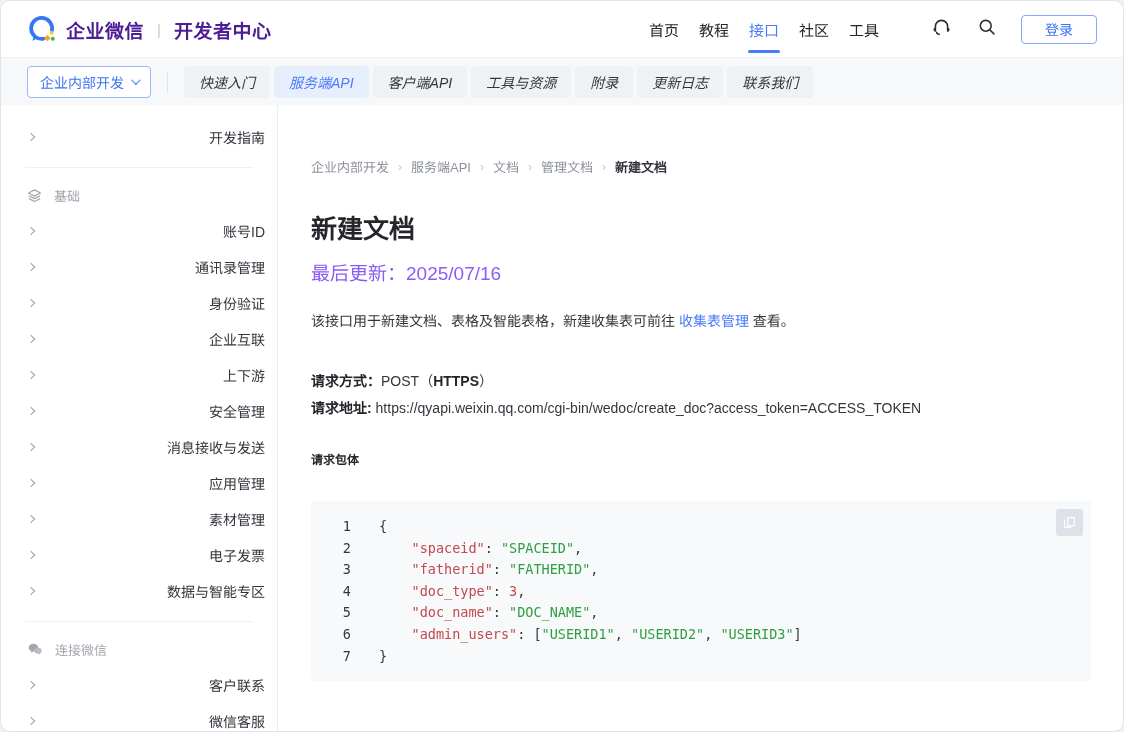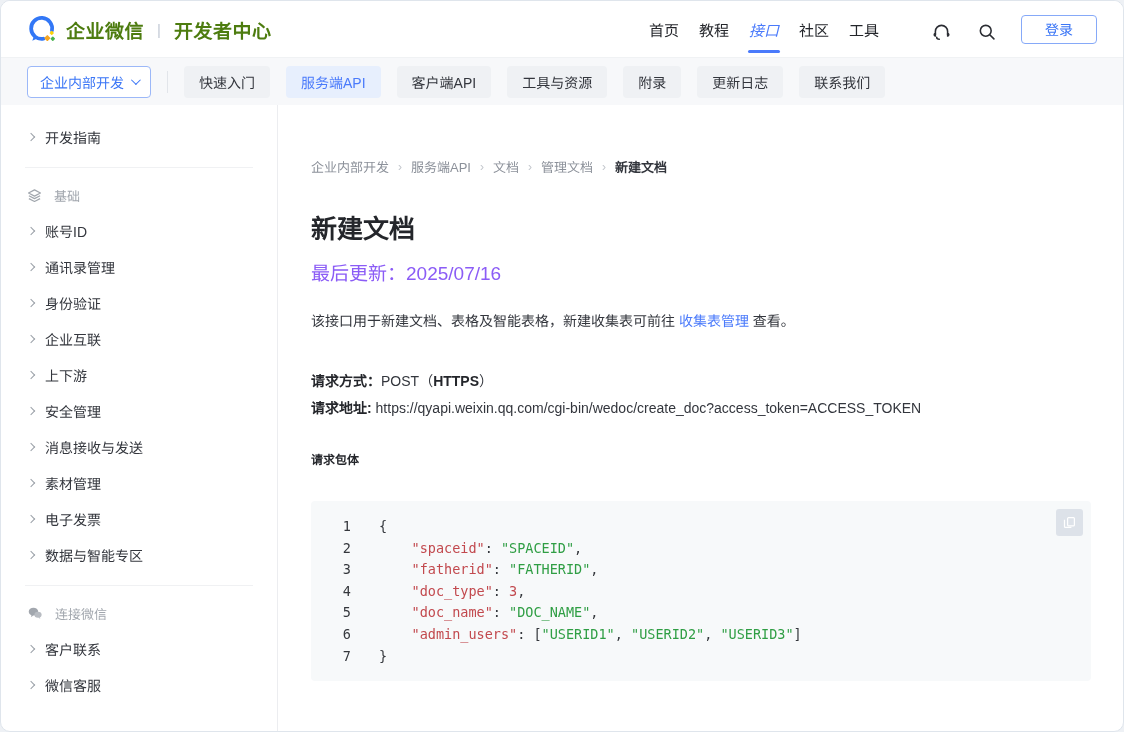--- a/index.html
+++ b/index.html
@@ -9,46 +9,46 @@
     --code-num:#c2494e;
   }
   *{box-sizing:border-box;margin:0;padding:0;}
   html,body{background:#eef1f5;}
   body{font-family:"Liberation Sans","DejaVu Sans",sans-serif;color:#33363d;}
   .page{width:1124px;height:732px;background:#fff;border:1px solid #dfe5ec;border-radius:10px;
         overflow:hidden;position:relative;display:flex;flex-direction:column;}
   
   .header{height:57px;flex:none;display:flex;align-items:center;padding:0 26px;border-bottom:1px solid #f0f2f4;background:#fff;}
   .logo{display:flex;align-items:center;gap:9px;}
-  .logo .brand,.logo .site{color:#4d7c0f;font-size:19px;font-weight:700;letter-spacing:.5px;}
+  .logo .brand,.logo .site{color:#4c1d95;font-size:19px;font-weight:700;letter-spacing:.5px;}
   .logo .logo-divider{color:#c3cad6;font-size:15px;margin:0 4px;font-weight:400;}
   .main-nav{display:flex;gap:20px;margin-left:auto;height:57px;align-items:center;}
   .nav-item{font-size:15px;color:#24262b;height:57px;display:flex;align-items:center;position:relative;cursor:pointer;}
-  .nav-item.active{color:var(--accent);font-style:italic;}
+  .nav-item.active{color:var(--accent);}
   .nav-item.active::after{content:"";position:absolute;left:50%;transform:translateX(-50%);bottom:5px;width:32px;height:3px;border-radius:2px;background:var(--accent);}
-  .header-right{display:flex;align-items:flex-end;gap:22px;margin-left:50px;}
+  .header-right{display:flex;align-items:flex-start;gap:22px;margin-left:50px;}
   .icon-btn{width:24px;height:24px;display:flex;align-items:center;justify-content:center;cursor:pointer;background:none;border:none;}
   .login-btn{min-width:76px;height:29px;border:1px solid #86a9f8;border-radius:4px;background:#fff;color:#3b76f6;
              font-size:14px;padding:0 22px;cursor:pointer;font-family:inherit;}
   
   .subnav{height:47px;flex:none;background:#f7f8fa;display:flex;align-items:center;padding:0 26px;}
   .dropdown-btn{height:32px;padding:0 12px;border:1px solid #9cb8f8;border-radius:4px;background:#fff;color:#3b76f6;
                 font-size:14px;display:flex;align-items:center;gap:7px;cursor:pointer;font-family:inherit;}
   .chev-down{width:7px;height:7px;border-right:1.4px solid #3b76f6;border-bottom:1.4px solid #3b76f6;
              transform:rotate(45deg) translateY(-2px);display:inline-block;}
   .subnav-divider{width:1px;height:22px;background:#e2e5ea;margin:0 16px;}
-  .subnav-tabs{display:flex;gap:16px;}
+  .subnav-tabs{display:flex;gap:4px;font-style:italic;}
   .subnav-tab{height:32px;padding:0 15px;border-radius:4px;background:#eff1f4;color:#33363d;font-size:14px;
               display:flex;align-items:center;cursor:pointer;}
   .subnav-tab.active{background:#e7effd;color:var(--accent);}
   
   .content{flex:1;display:flex;min-height:0;}
   .sidebar{width:277px;flex:none;border-right:1px solid #ecedf0;padding-top:14px;overflow:hidden;}
   .side-item{display:flex;align-items:center;gap:11px;padding:8px 12px 8px 27px;font-size:14px;color:#33363d;
-             font-weight:500;cursor:pointer;}
+             font-weight:500;cursor:pointer;justify-content:space-between;}
   .chev{width:6px;height:6px;border-top:1.4px solid #9aa0a8;border-right:1.4px solid #9aa0a8;
         transform:rotate(45deg);flex:none;display:inline-block;}
   .side-divider{height:1px;background:#f0f1f3;margin:12px 24px;}
   .side-header{display:flex;align-items:center;gap:12px;padding:6px 12px 8px 26px;color:#a2a7ae;font-size:13px;}
   .side-header svg{flex:none;}
   
   .main{flex:1;padding:52px 32px 0 33px;overflow:hidden;}
   .breadcrumb{display:flex;align-items:center;gap:9px;font-size:13px;color:#8c919a;}
   .crumb{cursor:pointer;}
   .crumb-sep{color:#c3c7cd;font-size:12px;}
@@ -179,20 +179,24 @@
         <div class="side-item">
           <span class="chev"></span>
           <span>安全管理</span>
         </div>
         <div class="side-item">
           <span class="chev"></span>
           <span>消息接收与发送</span>
         </div>
         <div class="side-item">
           <span class="chev"></span>
+          <span>应用管理</span>
+        </div>
+        <div class="side-item">
+          <span class="chev"></span>
           <span>素材管理</span>
         </div>
         <div class="side-item">
           <span class="chev"></span>
           <span>电子发票</span>
         </div>
         <div class="side-item">
           <span class="chev"></span>
           <span>数据与智能专区</span>
         </div>

